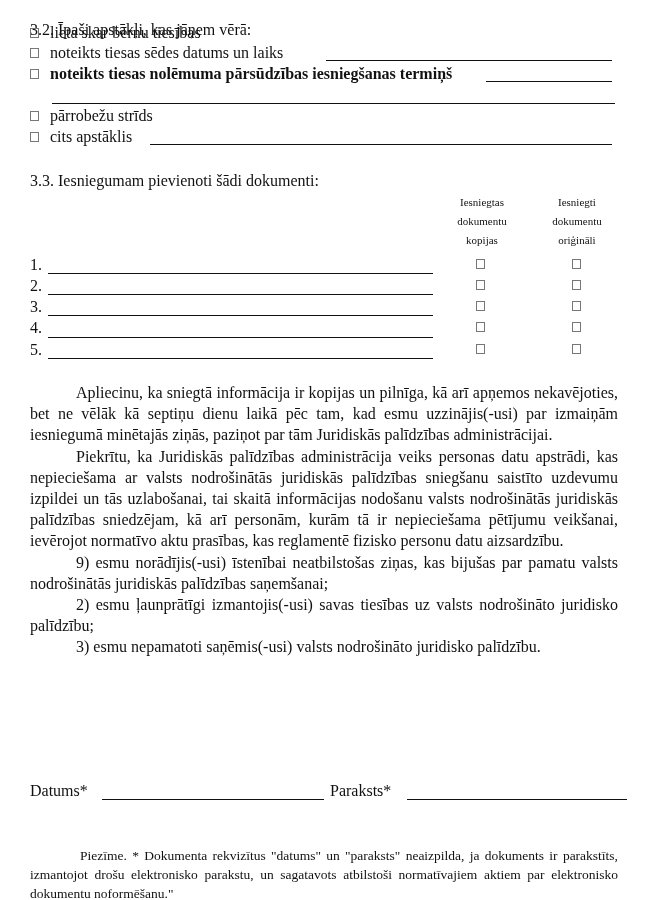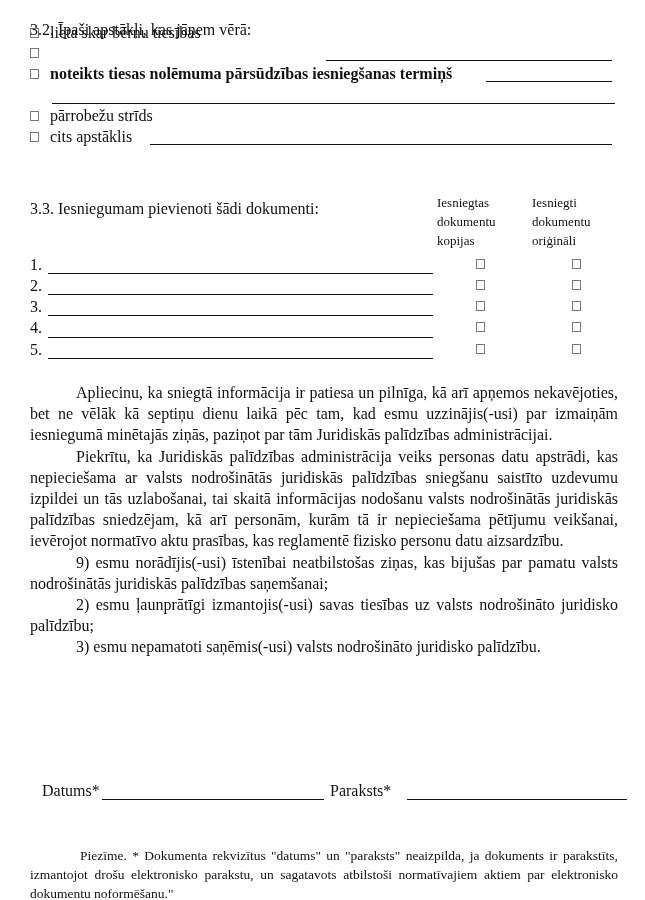--- a/index.html
+++ b/index.html
@@ -3,57 +3,57 @@
   <meta charset="utf-8">
   <style>
     html, body { margin:0; padding:0; background:#ffffff; }
     body { width:645px; height:900px; position:relative; overflow:hidden;
       font-family:"Liberation Serif", "DejaVu Serif", serif; color:#111; font-size:16px; }
     .abs { position:absolute; white-space:nowrap; }
     .line { position:absolute; border-bottom:1.5px solid #111; height:0; }
     .cb { display:inline-block; width:9px; height:10px; border:1px solid #777; box-sizing:border-box; vertical-align:middle; }
     .chk-row { position:absolute; left:30px; height:20px; line-height:20px; }
     .chk-row .cb { margin-right:11px; position:relative; top:-1px; }
-    .hdr { position:absolute; text-align:left; line-height:19px; font-size:13px; }
+    .hdr { position:absolute; text-align:center; line-height:19px; font-size:11px; }
     .num { position:absolute; left:30px; line-height:20px; }
     .tcb { position:absolute; }
     .para { position:absolute; left:30px; width:588px; text-align:justify; line-height:21.2px; font-size:16px; }
     .para p { margin:0; text-indent:46px; text-align:justify; }
     .para p.last { text-align-last:left; }
     .note { position:absolute; left:30px; width:588px; font-size:13.5px; line-height:19px; text-align:justify; }
     .note p { margin:0; text-indent:50px; }
   </style>
 </head>
 <body>
 
 <div class="abs" style="left:30px;top:20px;line-height:20px;">3.2. Īpaši apstākļi, kas jāņem vērā:</div>
 
 <div class="chk-row" style="top:23px;">
   <span class="cb"></span><span>lieta skar bērnu tiesības</span>
 </div>
 <div class="chk-row" style="top:43px;">
-  <span class="cb"></span>
+  <span class="cb"></span><span>noteikts tiesas sēdes datums un laiks</span>
 </div>
 <div class="line" style="left:326px;top:60px;width:286px;"></div>
 
 <div class="chk-row" style="top:64px;font-weight:bold;">
   <span class="cb"></span><span>noteikts tiesas nolēmuma pārsūdzības iesniegšanas termiņš</span>
 </div>
 <div class="line" style="left:486px;top:81px;width:126px;"></div>
 <div class="line" style="left:52px;top:103px;width:563px;"></div>
 
 <div class="chk-row" style="top:106px;">
   <span class="cb"></span><span>pārrobežu strīds</span>
 </div>
 <div class="chk-row" style="top:127px;">
   <span class="cb"></span><span>cits apstāklis</span>
 </div>
 <div class="line" style="left:150px;top:144px;width:462px;"></div>
 
-<div class="abs" style="left:30px;top:171px;line-height:20px;margin-top:28px;">3.3. Iesniegumam pievienoti šādi dokumenti:</div>
+<div class="abs" style="left:30px;top:171px;line-height:20px;">3.3. Iesniegumam pievienoti šādi dokumenti:</div>
 
 <div class="hdr" style="left:437px;top:193px;width:90px;">
   <div>Iesniegtas</div>
   <div>dokumentu</div>
   <div>kopijas</div>
 </div>
 <div class="hdr" style="left:532px;top:193px;width:90px;">
   <div>Iesniegti</div>
   <div>dokumentu</div>
   <div>oriģināli</div>
@@ -78,27 +78,27 @@
 <div class="line" style="left:48px;top:337px;width:385px;"></div>
 <span class="cb tcb" style="left:476px;top:322px;"></span>
 <span class="cb tcb" style="left:572px;top:322px;"></span>
 
 <div class="num" style="top:340px;">5.</div>
 <div class="line" style="left:48px;top:358px;width:385px;"></div>
 <span class="cb tcb" style="left:476px;top:344px;"></span>
 <span class="cb tcb" style="left:572px;top:344px;"></span>
 
 <div class="para" style="top:382px;">
-  <p>Apliecinu, ka sniegtā informācija ir patiesa un pilnīga, kā arī apņemos nekavējoties, bet ne vēlāk kā septiņu dienu laikā pēc tam, kad esmu uzzinājis(-usi) par izmaiņām iesniegumā minētajās ziņās, paziņot par tām Juridiskās palīdzības administrācijai.</p>
+  <p>Apliecinu, ka sniegtā informācija ir kopijas un pilnīga, kā arī apņemos nekavējoties, bet ne vēlāk kā septiņu dienu laikā pēc tam, kad esmu uzzinājis(-usi) par izmaiņām iesniegumā minētajās ziņās, paziņot par tām Juridiskās palīdzības administrācijai.</p>
   <p>Piekrītu, ka Juridiskās palīdzības administrācija veiks personas datu apstrādi, kas nepieciešama ar valsts nodrošinātās juridiskās palīdzības sniegšanu saistīto uzdevumu izpildei un tās uzlabošanai, tai skaitā informācijas nodošanu valsts nodrošinātās juridiskās palīdzības sniedzējam, kā arī personām, kurām tā ir nepieciešama pētījumu veikšanai, ievērojot normatīvo aktu prasības, kas reglamentē fizisko personu datu aizsardzību.</p>
   <p>9) esmu norādījis(-usi) īstenībai neatbilstošas ziņas, kas bijušas par pamatu valsts nodrošinātās juridiskās palīdzības saņemšanai;</p>
   <p>2) esmu ļaunprātīgi izmantojis(-usi) savas tiesības uz valsts nodrošināto juridisko palīdzību;</p>
   <p class="last">3) esmu nepamatoti saņēmis(-usi) valsts nodrošināto juridisko palīdzību.</p>
 </div>
 
-<div class="abs" style="left:42px;top:781px;line-height:20px;">Datums*</div>
+<div class="abs" style="left:30px;top:781px;line-height:20px;">Datums*</div>
 <div class="line" style="left:102px;top:799px;width:222px;"></div>
 <div class="abs" style="left:330px;top:781px;line-height:20px;">Paraksts*</div>
 <div class="line" style="left:407px;top:799px;width:220px;"></div>
 
 <div class="note" style="top:846px;">
   <p>Piezīme. * Dokumenta rekvizītus "datums" un "paraksts" neaizpilda, ja dokuments ir parakstīts, izmantojot drošu elektronisko parakstu, un sagatavots atbilstoši normatīvajiem aktiem par elektronisko dokumentu noformēšanu."</p>
 </div>
 
 </body></html>

